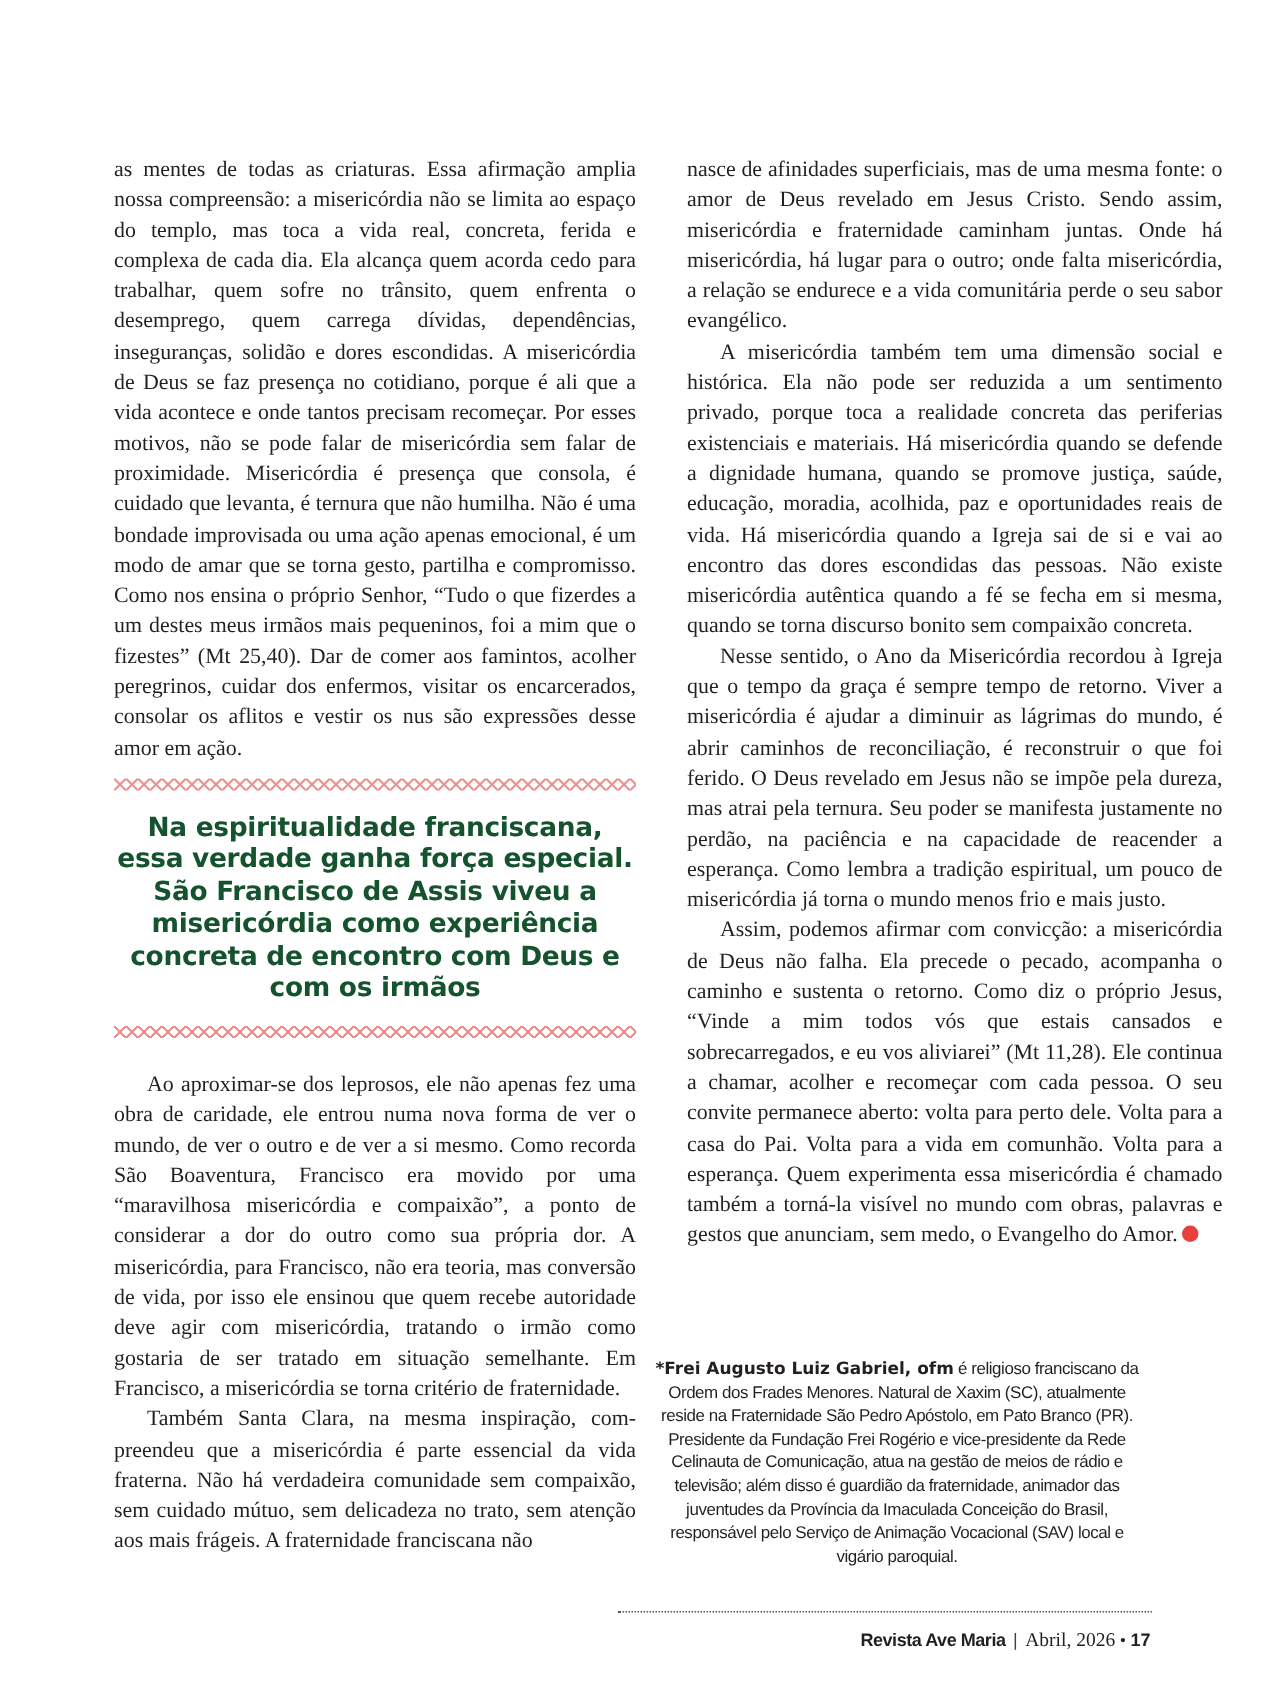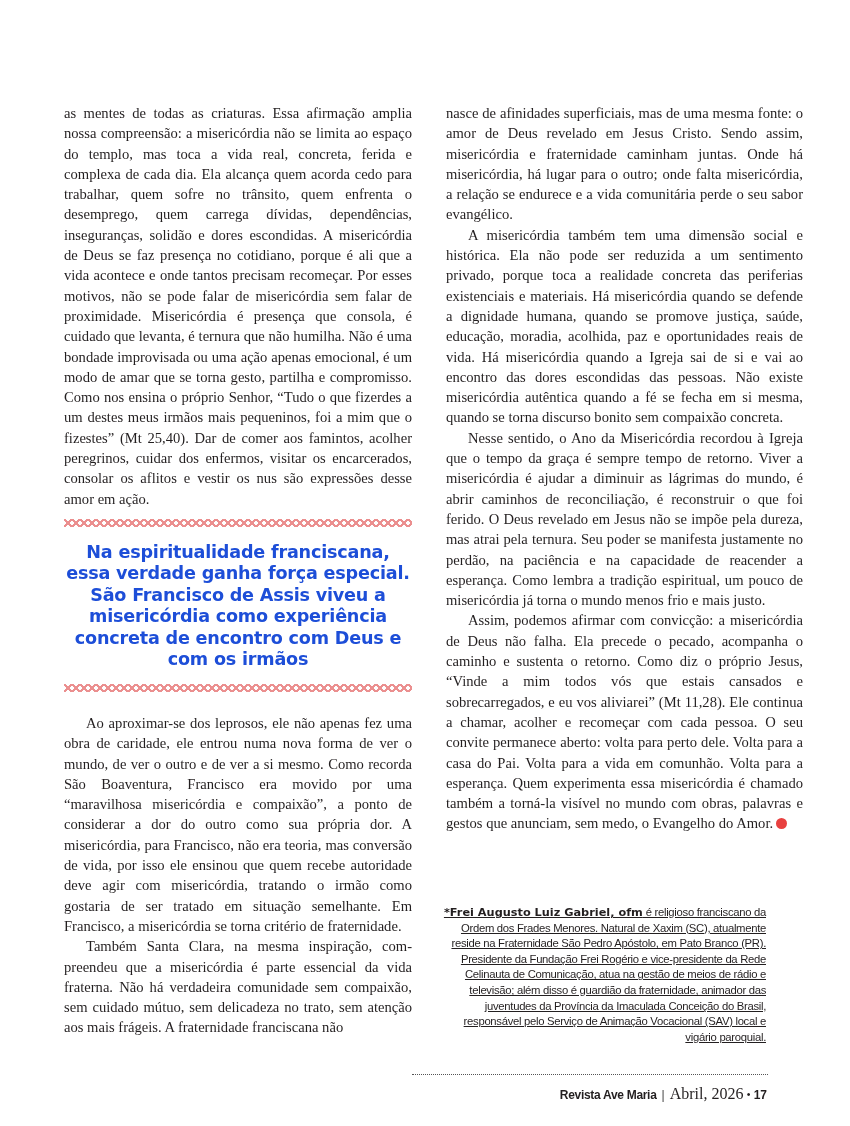--- a/index.html
+++ b/index.html
@@ -4,63 +4,63 @@
   <style>
     html, body { margin: 0; padding: 0; }
     body {
       width: 850px; height: 1126px; background: #ffffff; position: relative; overflow: hidden;
       color: #231f20;
     }
     .col {
       position: absolute; top: 103px;
       font-family: "Liberation Serif", serif;
       font-size: 14.6px; line-height: 20.3px;
-      text-align: justify; hyphens: manual;
+      text-align: justify; hyphens: manual; margin-left: 12px;
     }
     .col-left { left: 64px; width: 348px; }
     .col-right { left: 446px; width: 357px; }
     .col p { margin: 0; text-indent: 0; }
     .col p.indent { text-indent: 22px; }
     .divider {
       height: 10px; margin: 9px 0 8px 0;
       background-image:
         linear-gradient(45deg, transparent 42%, #eb8f8f 42%, #eb8f8f 58%, transparent 58%),
         linear-gradient(-45deg, transparent 42%, #eb8f8f 42%, #eb8f8f 58%, transparent 58%);
       background-size: 8px 8px;
       background-repeat: repeat-x;
       background-position: 0 1px;
     }
     .pullquote {
       font-family: "DejaVu Sans", sans-serif; font-weight: bold;
-      color: #1d4ed8; text-align: center;
+      color: #14532d; text-align: center;
       font-size: 17.6px; line-height: 21.5px;
       margin: 14px 0 12px 0; letter-spacing: -0.2px;
     }
     .col-left .after-quote { margin-top: 20px; }
     .end-dot {
       display: inline-block; width: 11px; height: 11px; border-radius: 50%;
       background: #e8403f; vertical-align: -1px; margin-left: 3px;
     }
     .bio {
       position: absolute; left: 430px; width: 336px; top: 905px;
       font-family: "Liberation Sans", sans-serif; font-size: 11.3px; line-height: 15.6px;
-      text-align: right; color: #231f20; letter-spacing: -0.3px; text-decoration: underline;
+      text-align: center; color: #231f20; letter-spacing: -0.3px;
     }
     .bio b { font-family: "DejaVu Sans", sans-serif; font-weight: bold; font-size: 11.3px; letter-spacing: 0; }
     .footer-rule {
       position: absolute; left: 412px; width: 356px; top: 1074px;
       border-top: 1px dotted #555;
     }
     .footer {
       position: absolute; right: 83px; top: 1085px;
       font-size: 12px; color: #231f20; white-space: nowrap;
     }
     .footer .mag { font-family: "Liberation Sans", sans-serif; font-weight: bold; letter-spacing: -0.3px; padding-left: 16px; }
     .footer .sep { font-family: "Liberation Sans", sans-serif; margin: 0 5px; color: #444; }
-    .footer .date { font-family: "Liberation Serif", serif; font-size: 16px; }
+    .footer .date { font-family: "Liberation Serif", serif; font-size: 13px; }
     .footer .bullet { margin: 0 3px; }
     .footer .page { font-family: "Liberation Sans", sans-serif; font-weight: bold; }
   </style>
 </head>
 <body>
 
 <div class="col col-left">
   <p>as mentes de todas as criaturas. Essa afirmação amplia nossa compreensão: a misericórdia não se limita ao espaço do templo, mas toca a vida real, concreta, ferida e complexa de cada dia. Ela alcança quem acorda cedo para trabalhar, quem sofre no trânsito, quem enfrenta o desemprego, quem carrega dívidas, dependências, inseguranças, solidão e dores escondidas. A misericórdia de Deus se faz presença no cotidiano, porque é ali que a vida acontece e onde tantos precisam recomeçar. Por esses motivos, não se pode falar de misericórdia sem falar de proximidade. Misericórdia é presença que con­sola, é cuidado que levanta, é ternura que não humilha. Não é uma bondade improvisada ou uma ação apenas emocional, é um modo de amar que se torna gesto, partilha e compromisso. Como nos ensina o próprio Senhor, “Tudo o que fizerdes a um destes meus irmãos mais pequeninos, foi a mim que o fizestes” (Mt 25,40). Dar de comer aos famintos, acolher peregrinos, cuidar dos enfermos, visitar os encarcerados, consolar os aflitos e vestir os nus são expressões desse amor em ação.</p>
   <div class="divider"></div>
   <div class="pullquote">Na espiritualidade franciscana, essa verdade ganha força especial. São Francisco de Assis viveu a misericórdia como experiência concreta de encontro com Deus e com os irmãos</div>

